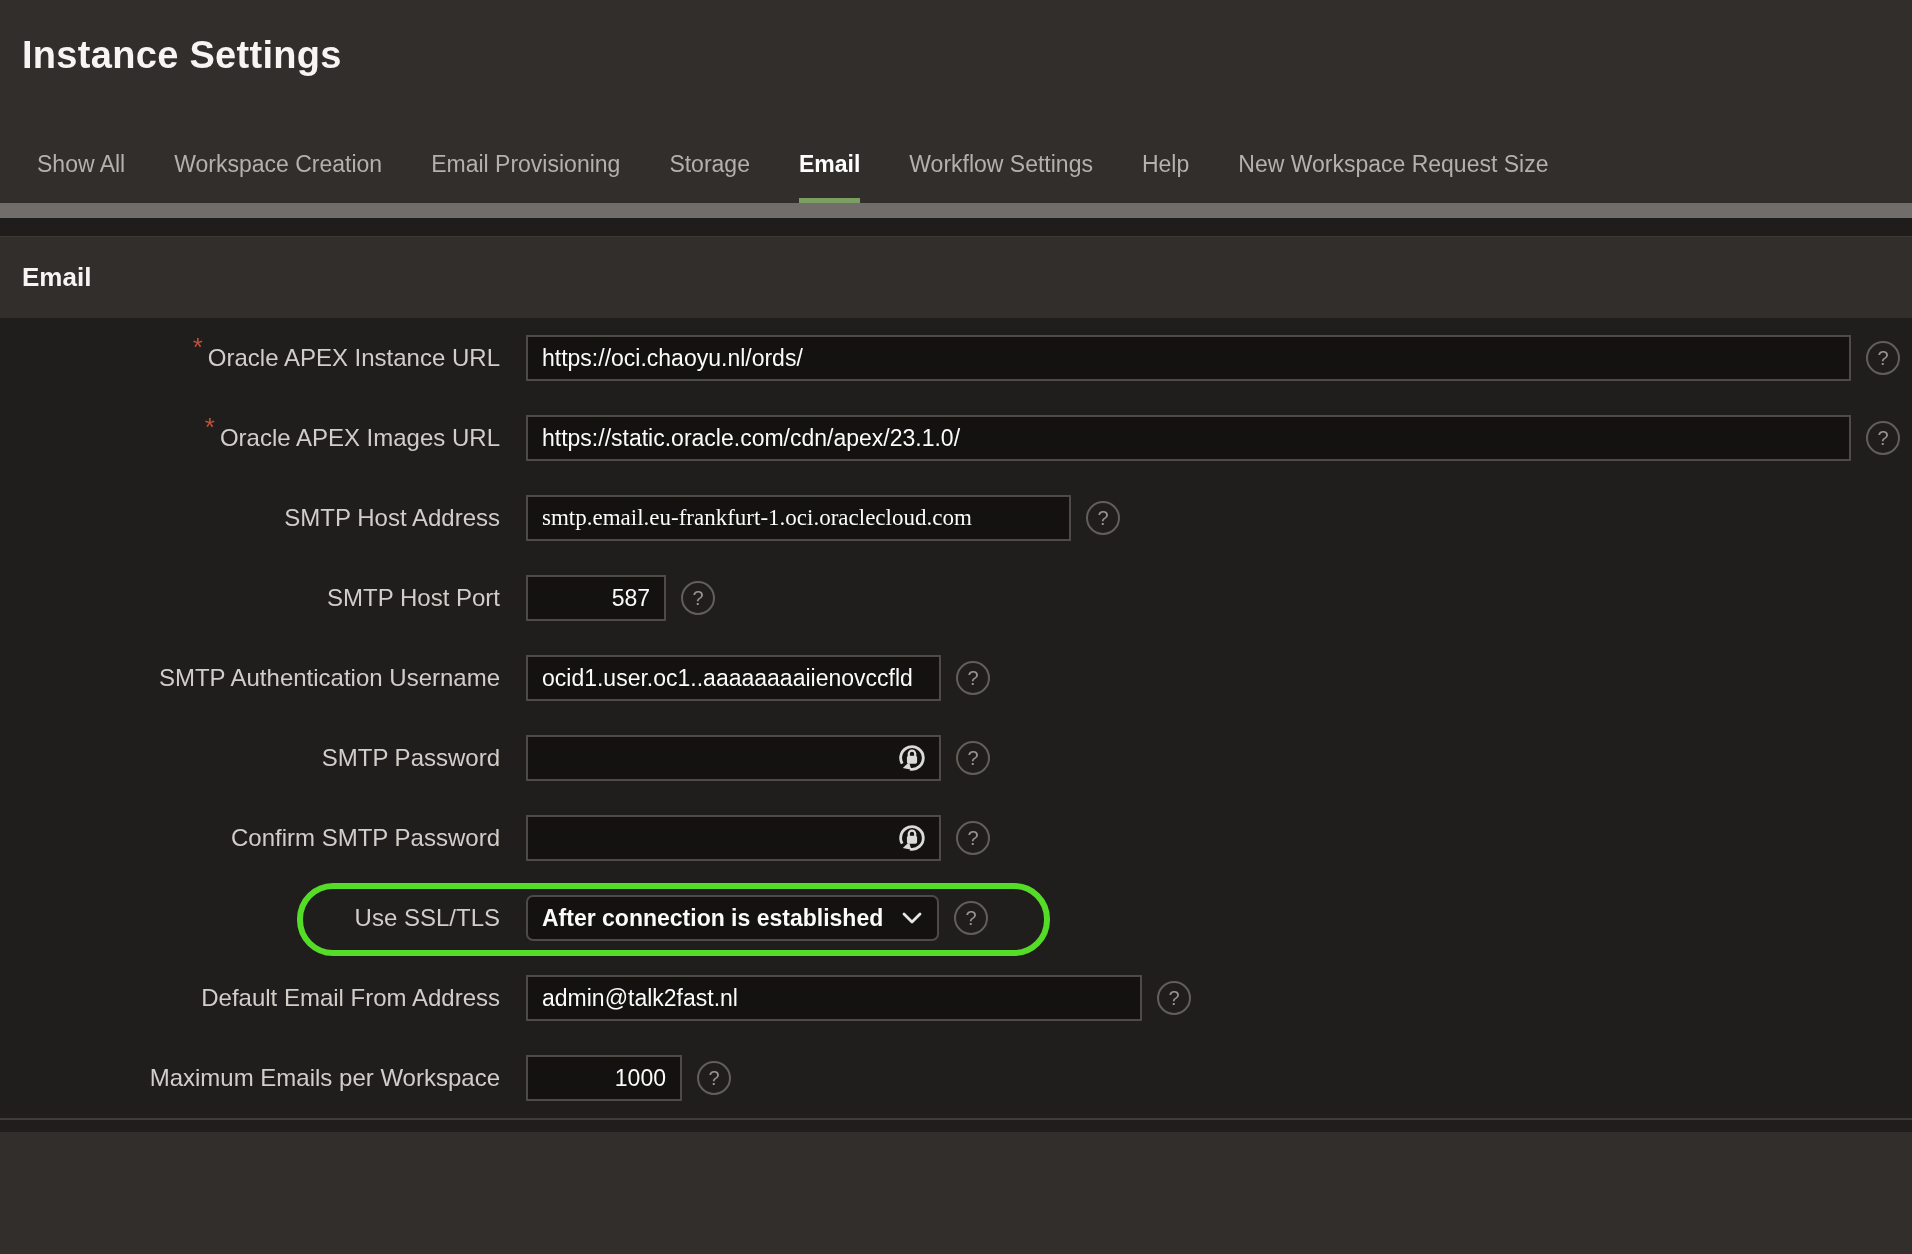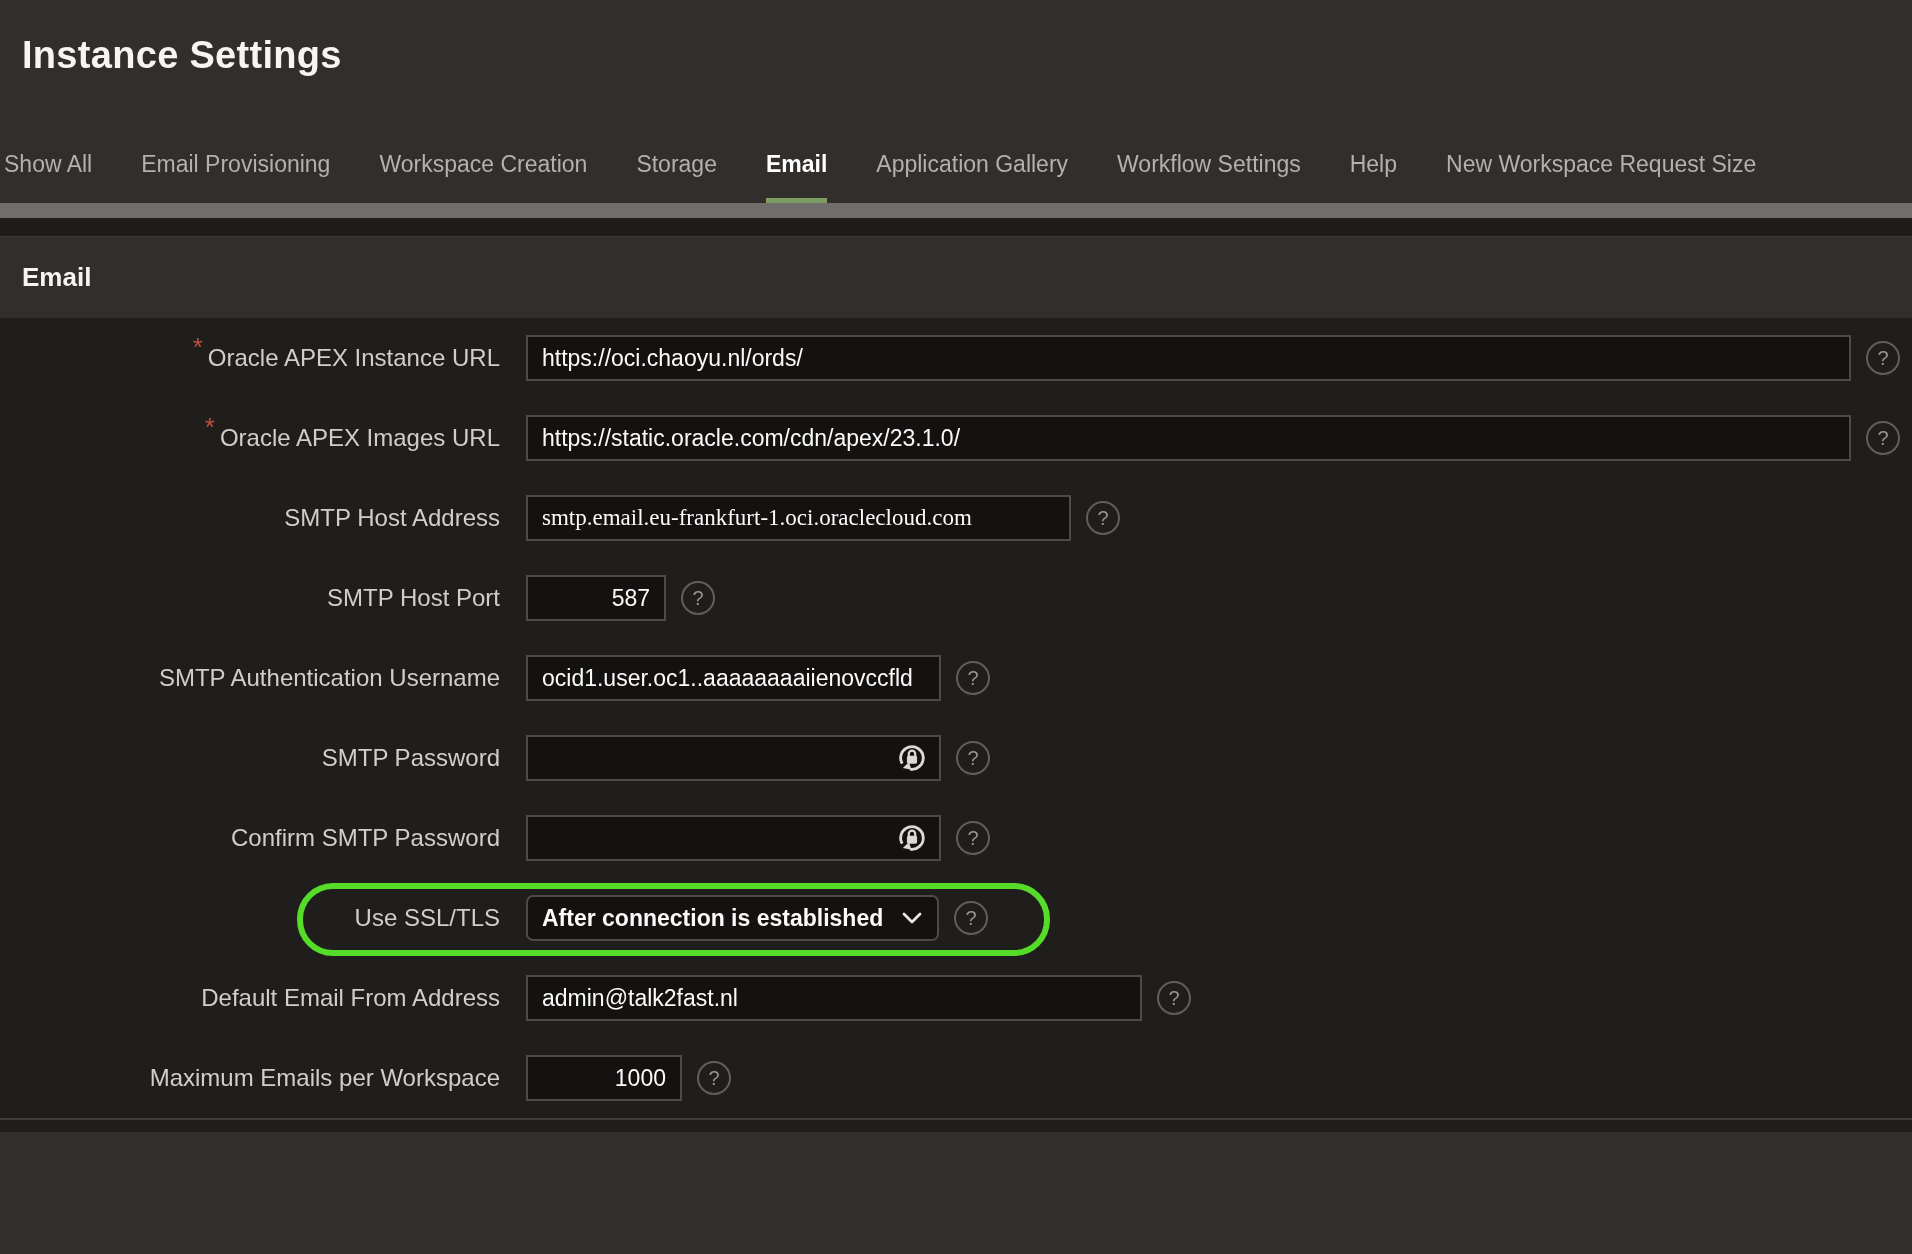--- a/index.html
+++ b/index.html
@@ -29,21 +29,21 @@
   }
   
   .page-header{position:relative;height:203px;background:var(--bg-page);}
   .page-title{
     margin:0;padding:34px 4px 0 22px;
     font-size:38px;font-weight:700;color:var(--white);
     letter-spacing:.3px;
   }
   .tabs{
     position:absolute;left:0;bottom:0;
-    display:flex;column-gap:49px;padding-left:4px;
+    display:flex;column-gap:49px;padding-left:37px;
   }
   .tab{
     position:relative;
     font-size:23px;color:var(--tab-text);
     padding-bottom:25px;cursor:pointer;white-space:nowrap;
   }
   .tab.active{color:#ffffff;font-weight:700;}
   .tab.active::after{
     content:"";position:absolute;left:0;right:0;bottom:0;height:5px;
     background:var(--underline);
@@ -105,25 +105,24 @@
   .form-pad{height:12px;background:var(--bg-form);}
   .page-bottom{height:120px;background:var(--bg-page);}
 </style>
 </head>
 <body>
 
 <div class="page-header">
   <h1 class="page-title">Instance Settings</h1>
   <div class="tabs">
       <div class="tab">Show All</div>
+      <div class="tab">Workspace Creation</div>
       <div class="tab">Email Provisioning</div>
-      <div class="tab">Workspace Creation</div>
       <div class="tab">Storage</div>
       <div class="tab active">Email</div>
-      <div class="tab">Application Gallery</div>
       <div class="tab">Workflow Settings</div>
       <div class="tab">Help</div>
       <div class="tab">New Workspace Request Size</div>
     </div>
 </div>
 
 <div class="scrollbar-track"></div>
 <div class="dark-strip"></div>
 
 <div class="section-header">

